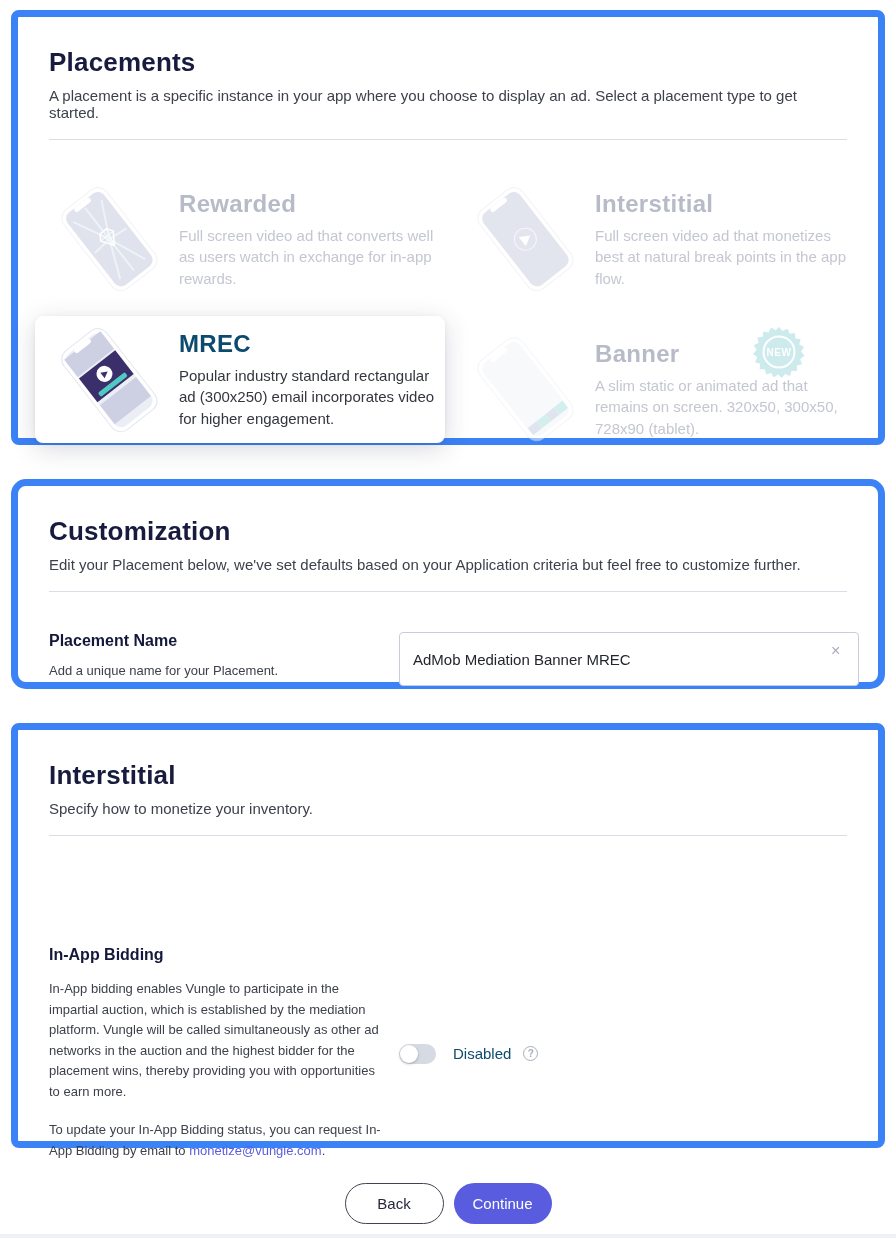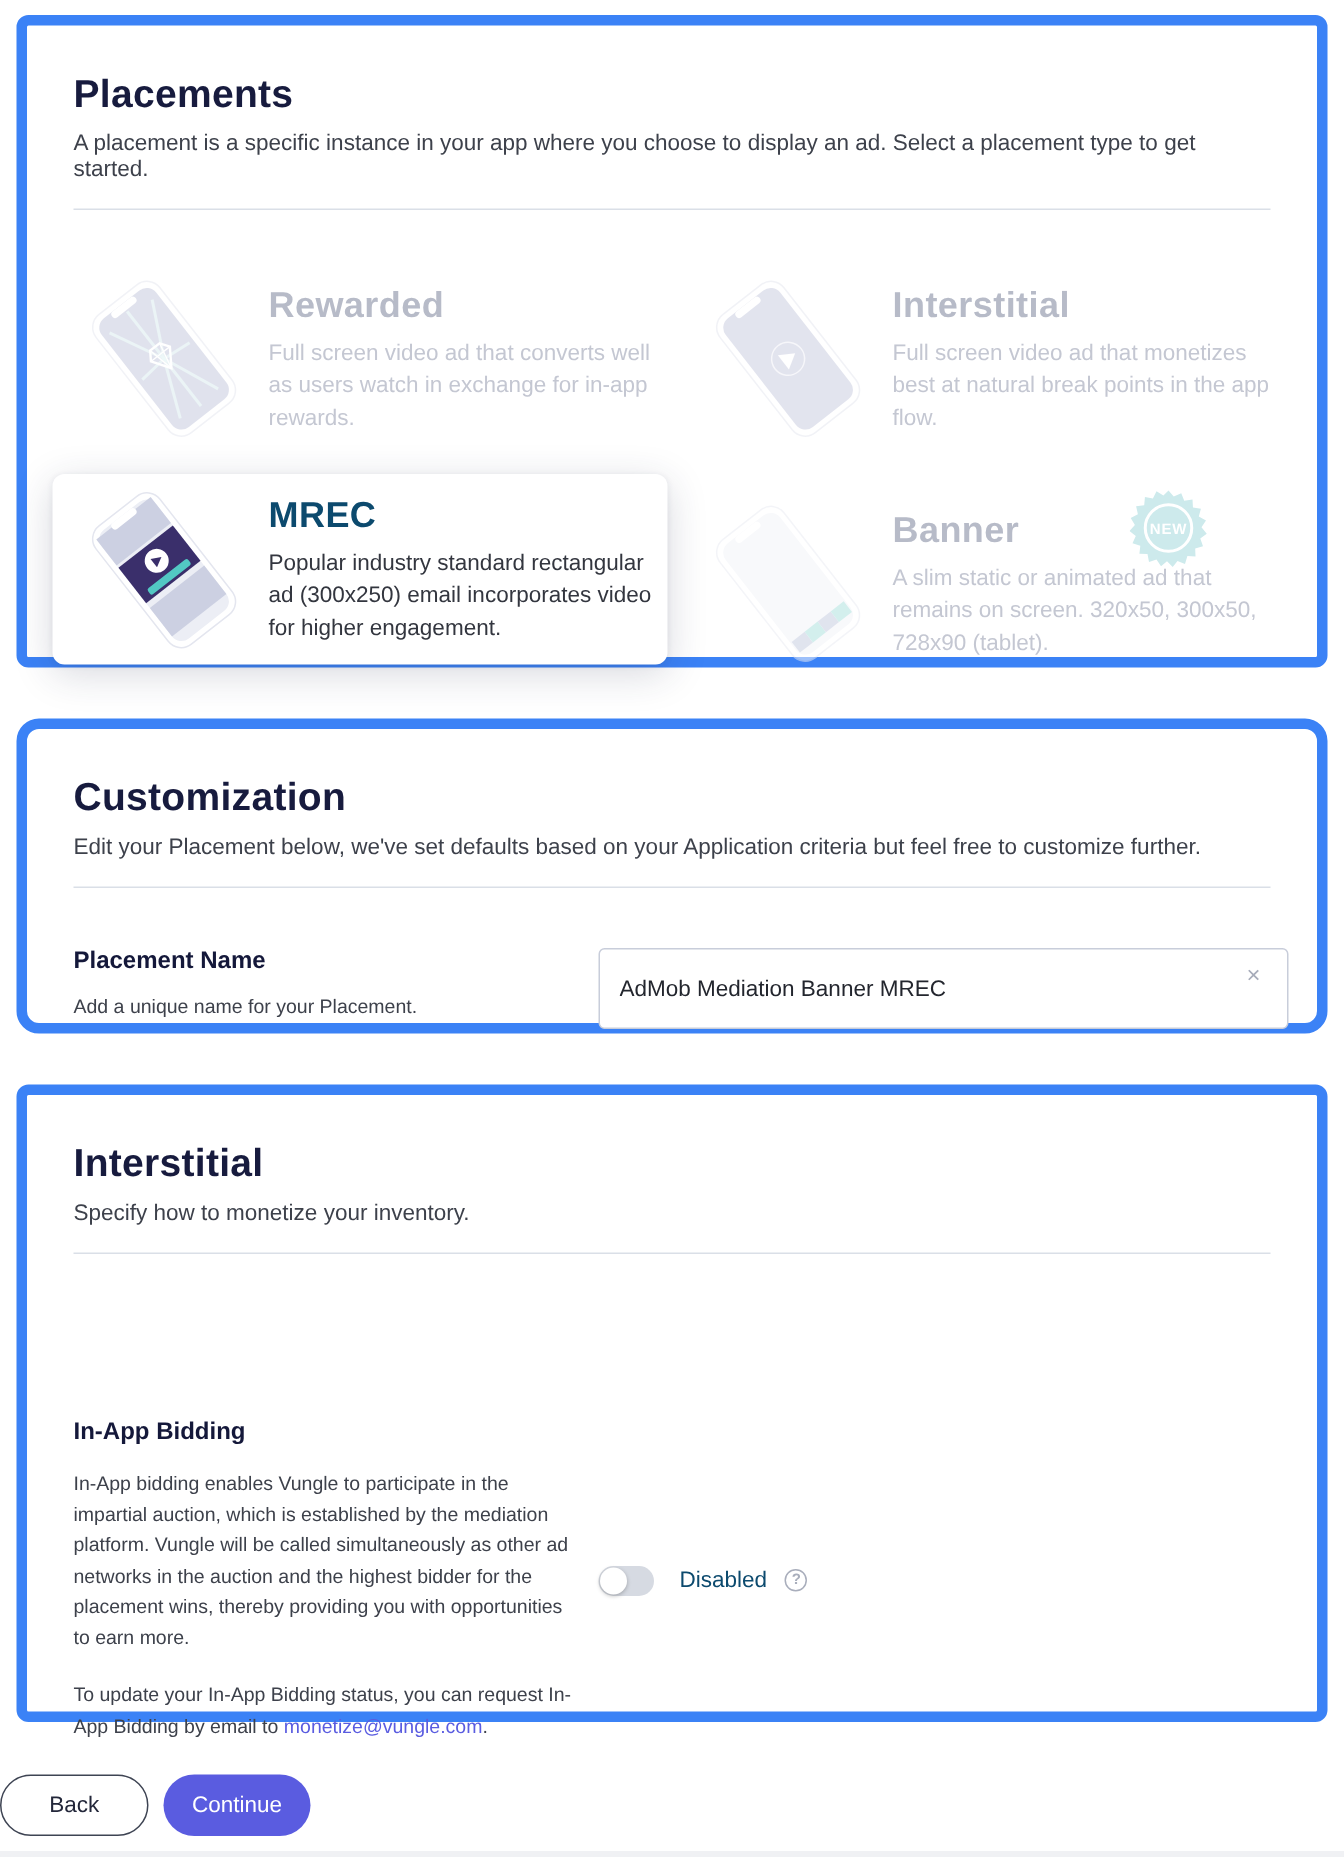--- a/index.html
+++ b/index.html
@@ -91,21 +91,21 @@
   }
   .toggle-status { margin-left: 17px; font-size: 15px; color: #0c4a6e; }
   .help-icon {
     margin-left: 12px; width: 15px; height: 15px; border-radius: 50%;
     border: 1px solid #a9aebc; color: #a9aebc; font-size: 10px; font-weight: 700;
     display: inline-flex; align-items: center; justify-content: center; cursor: pointer;
   }
 
   
   .footer-actions {
-    margin-top: 35px; display: flex; justify-content: flex-start; align-items: center; gap: 10px;
+    margin-top: 35px; display: flex; justify-content: center; align-items: center; gap: 10px;
     height: 41px;
   }
   .btn { height: 41px; border-radius: 21px; font-size: 15px; cursor: pointer;
     font-family: "Liberation Sans", sans-serif; }
   .btn-back {
     width: 99px; background: #ffffff; border: 1px solid #3e4453; color: #23273a; font-weight: 400;
   }
   .btn-continue {
     width: 98px; background: #5a5ce0; border: none; color: #ffffff; font-weight: 400;
   }

